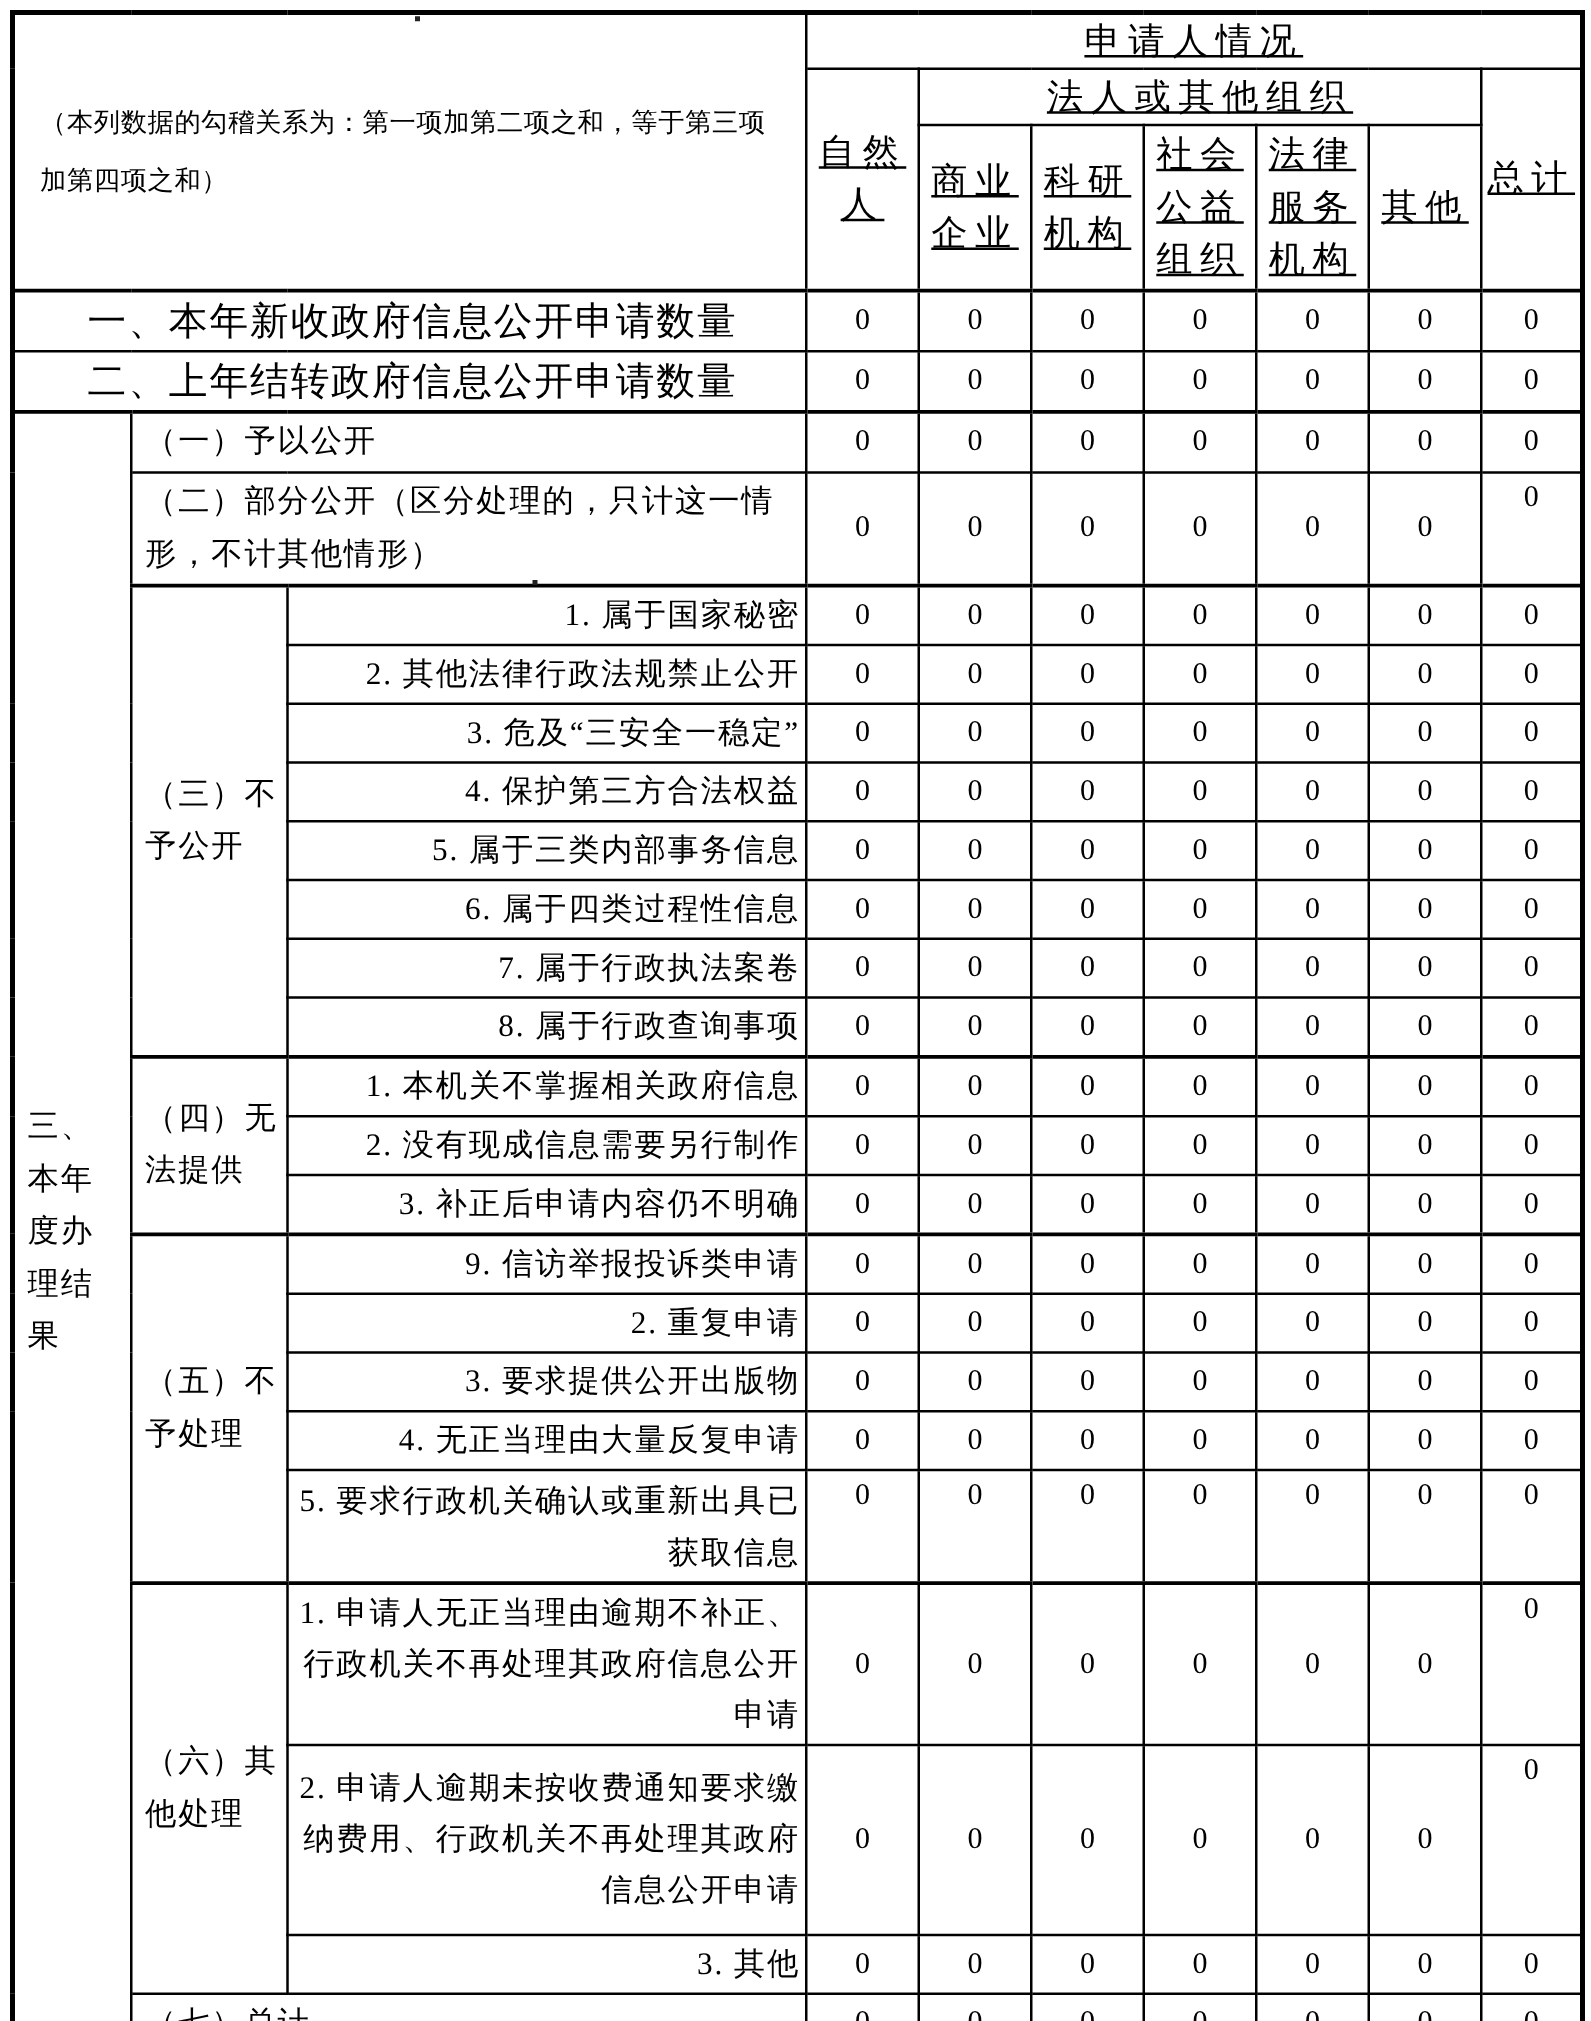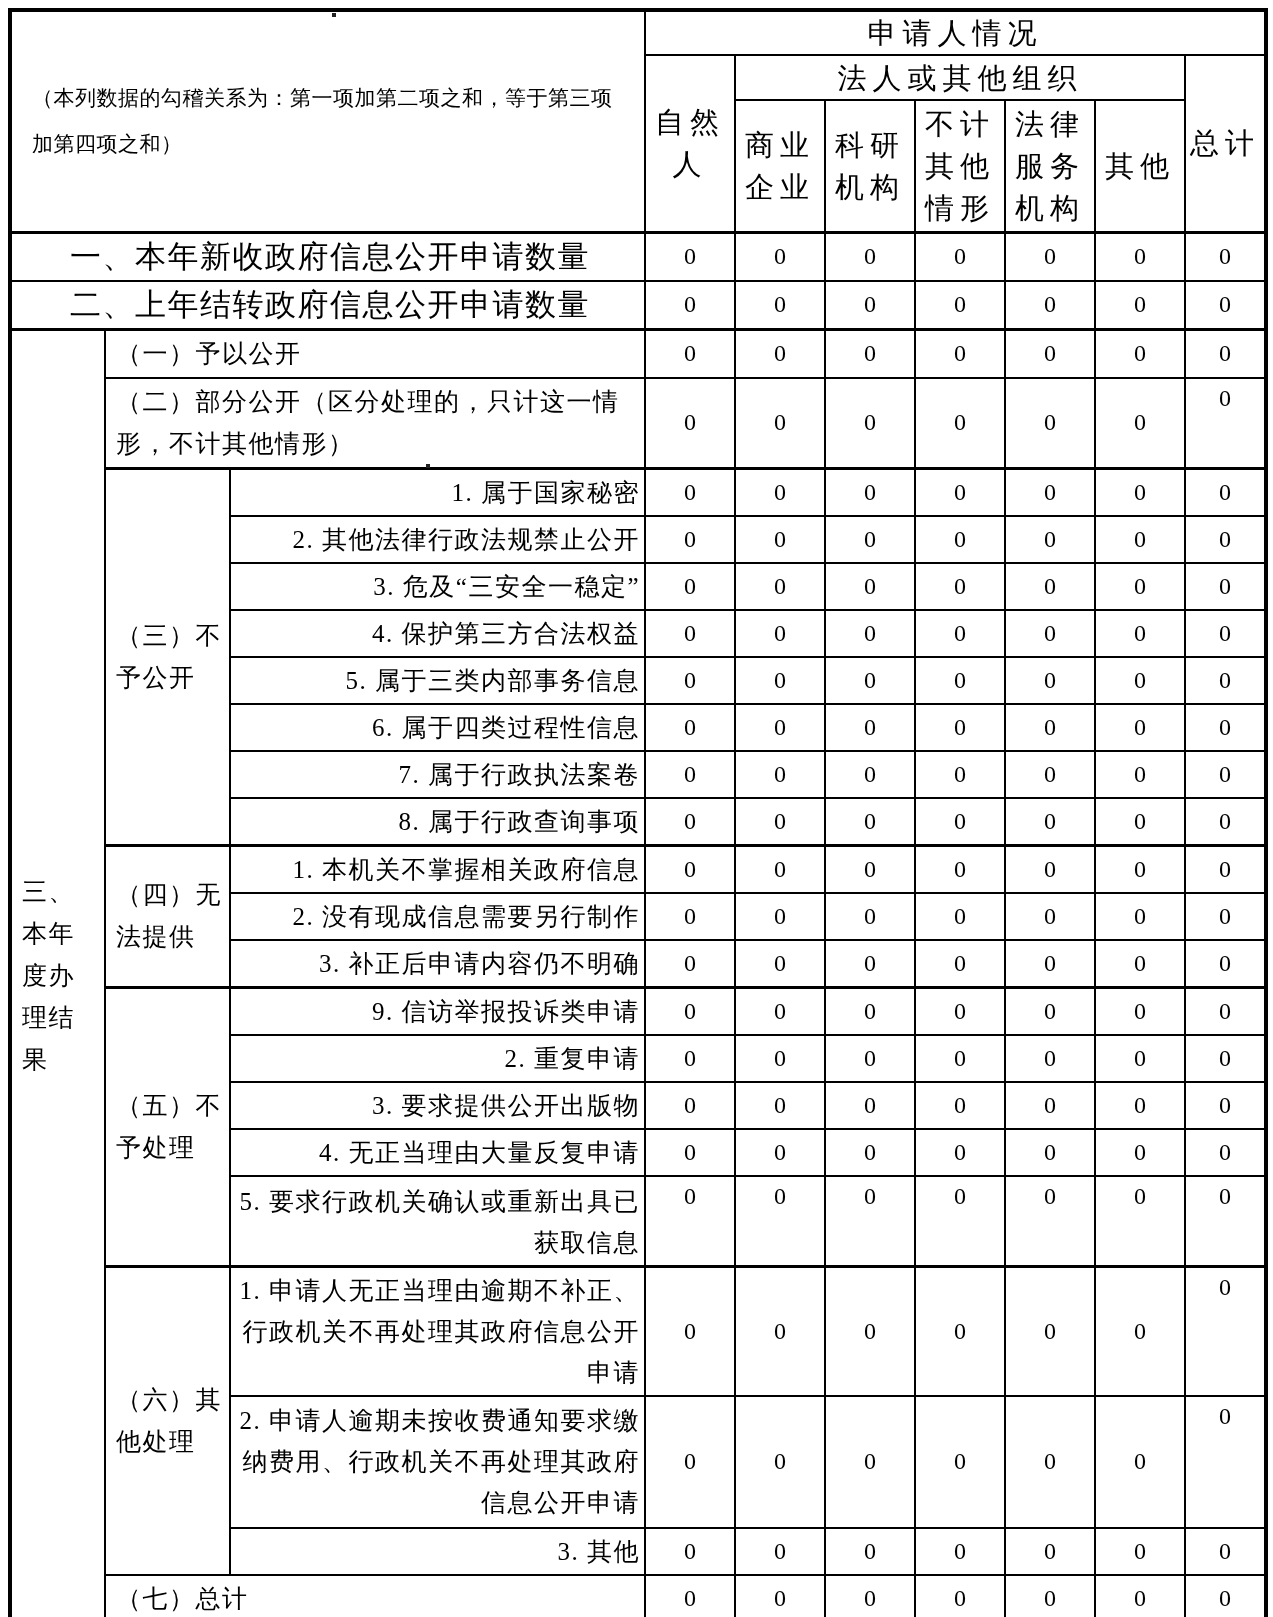--- a/index.html
+++ b/index.html
@@ -6,21 +6,21 @@
   body{width:1273px;height:1617px;position:relative;color:#000;
        font-family:"Liberation Serif","DejaVu Serif",serif;}
   table{border-collapse:collapse;table-layout:fixed;
         margin:8px 0 0 8px;width:1256px;border:4px solid #000;}
   td{border:2px solid #000;padding:0;overflow:hidden;vertical-align:middle;}
   .bt{border-top:3px solid #000;}
   
   .note{font-size:21px;line-height:46px;letter-spacing:0.5px;
         text-align:left;padding:4px 18px 4px 20px;}
   
-  .hd{font-size:29px;line-height:42px;letter-spacing:6px;text-align:center;}
+  .hd{font-size:29px;line-height:42px;letter-spacing:6px;text-align:center;text-decoration:underline;}
   
   .lbl{font-size:31px;line-height:42px;letter-spacing:1.5px;
        text-align:center;padding:2px 4px 2px 8px;}
   .sec{font-size:25px;line-height:42px;letter-spacing:1.5px;
        text-align:left;padding:2px 4px 2px 10px;}
   .grp{font-size:25px;line-height:42px;letter-spacing:1.5px;
        text-align:left;padding:2px 4px 2px 10px;}
   .item{font-size:25px;line-height:41px;letter-spacing:1.5px;
         text-align:right;padding:2px 4px 2px 8px;}
   
@@ -57,21 +57,21 @@
     <td class="hd" colspan="7">申请人情况</td>
   </tr>
   <tr style="height:45px">
     <td class="hd" rowspan="2">自然人</td>
     <td class="hd" colspan="5">法人或其他组织</td>
     <td class="hd" rowspan="2">总计</td>
   </tr>
   <tr style="height:132px">
     <td class="hd">商业企业</td>
     <td class="hd">科研机构</td>
-    <td class="hd">不计其他情形</td>
+    <td class="hd">社会公益组织</td>
     <td class="hd">法律服务机构</td>
     <td class="hd">其他</td>
   </tr>
 
   <tr style="height:45px">
     <td class="lbl bt" colspan="3">一、本年新收政府信息公开申请数量</td>
     <td class="v bt">0</td>
     <td class="v bt">0</td>
     <td class="v bt">0</td>
     <td class="v bt">0</td>
@@ -284,21 +284,21 @@
     <td class="grp bt" rowspan="3">（六）其他处理</td>
     <td class="item bt">1. 申请人无正当理由逾期不补正、行政机关不再处理其政府信息公开申请</td>
     <td class="v bt">0</td>
     <td class="v bt">0</td>
     <td class="v bt">0</td>
     <td class="v bt">0</td>
     <td class="v bt">0</td>
     <td class="v bt">0</td>
     <td class="v vtop bt">0</td>
   </tr>
-  <tr style="height:132px">
+  <tr style="height:152px">
     <td class="item">2. 申请人逾期未按收费通知要求缴纳费用、行政机关不再处理其政府信息公开申请</td>
     <td class="v">0</td>
     <td class="v">0</td>
     <td class="v">0</td>
     <td class="v">0</td>
     <td class="v">0</td>
     <td class="v">0</td>
     <td class="v vtop">0</td>
   </tr>
   <tr style="height:44px">

